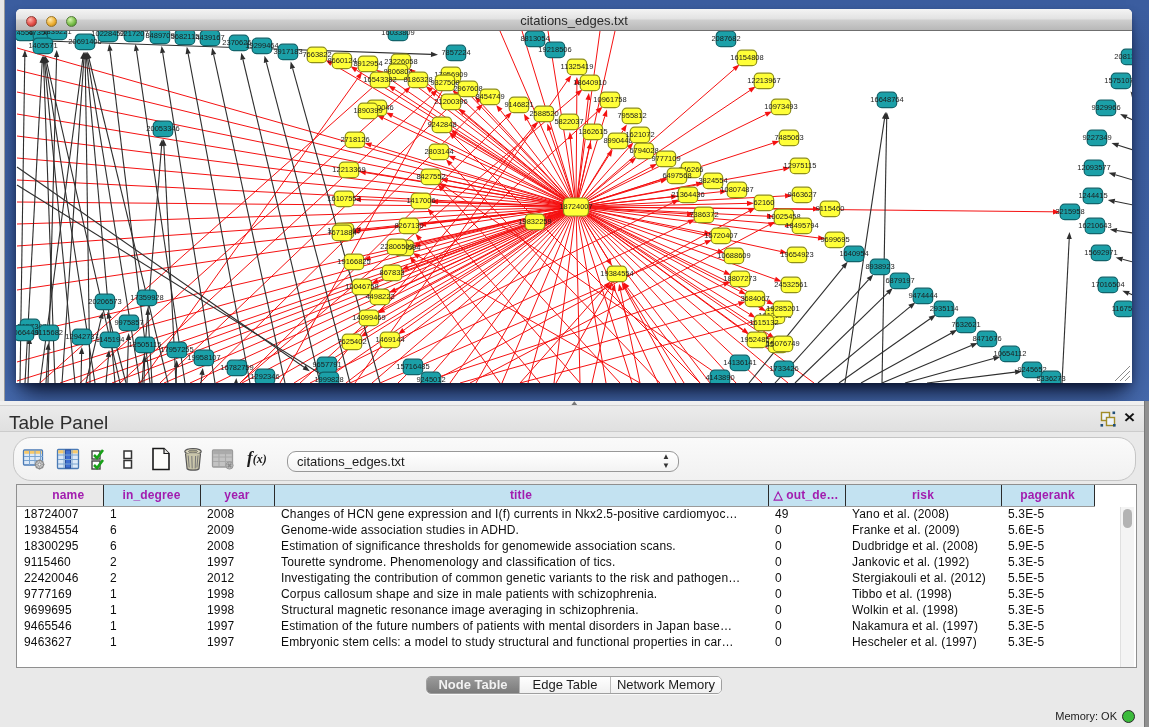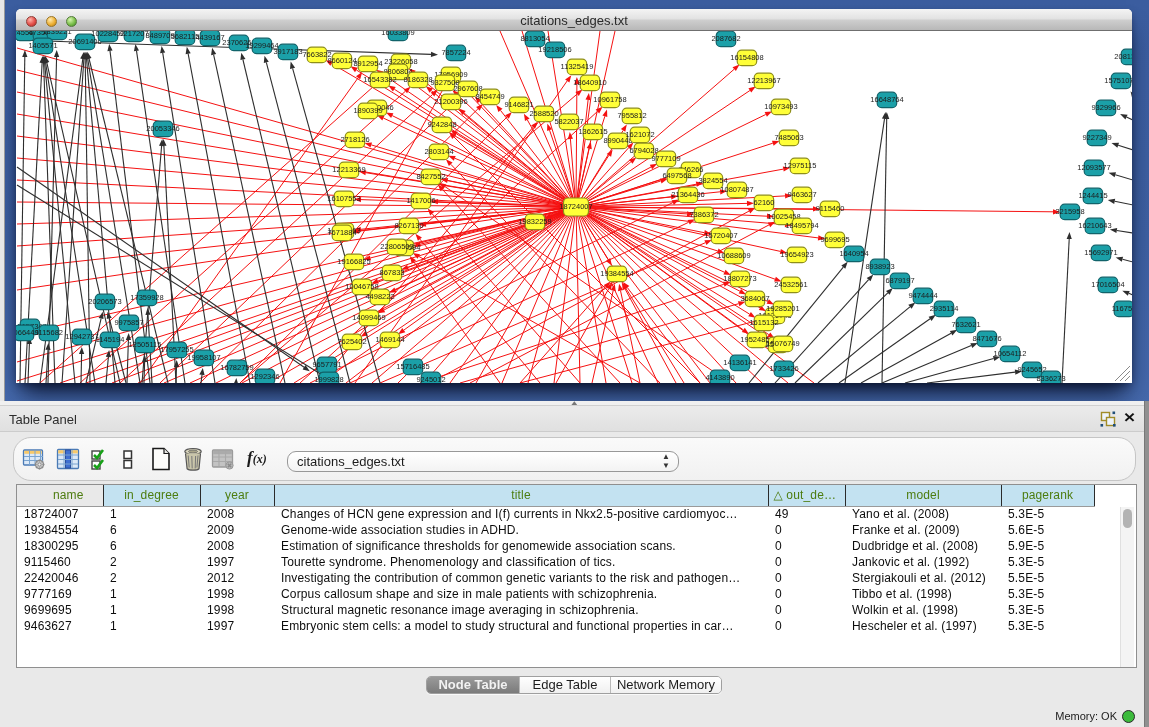--- a/index.html
+++ b/index.html
@@ -33,38 +33,38 @@
   background:#fff; overflow:hidden; }
 
 
 #panel { position:absolute; left:0; top:401px; width:1149px; height:326px;
   background:#e9e9e9; }
 #divider { position:absolute; left:0; top:0; width:1149px; height:5px;
   background:#f0f0f0; border-bottom:1px solid #d0d0d0; }
 #divider span { position:absolute; left:571px; top:-2px; font-size:7px; color:#777; transform:scale(1.4,0.9); }
 #ptitle { position:absolute; left:0; top:5px; width:1149px; height:26px;
   background:linear-gradient(#ebebeb,#e0e0e0); border-bottom:1px solid #cccccc; }
-#ptitle .t { position:absolute; left:9px; top:6px; font-size:13px; color:#2d2d2d; }
+#ptitle .t { position:absolute; left:9px; top:6px; font-size:19px; color:#2d2d2d; }
 #ptitle .x { position:absolute; left:1124px; top:4px; font-size:13px; font-weight:bold;
   color:#111; transform:scale(1.15,1); }
 #toolbar { position:absolute; left:13px; top:36px; width:1123px; height:44px;
   background:linear-gradient(#fafafa,#f1f1f1); border:1px solid #c5c5c5; border-radius:18px; }
 .tbi { position:absolute; top:9px; }
 #combo { position:absolute; left:273px; top:13px; width:392px; height:21px;
   background:linear-gradient(#ffffff,#f3f3f3); border:1px solid #989898; border-radius:9px;
   font-size:13px; color:#1c1c1c; line-height:19px; padding-left:9px; }
 #combo .arrows { position:absolute; right:8px; top:0px; font-size:8px; color:#333;
   line-height:9px; text-align:center; }
 
 
 #dtable { position:absolute; left:16px; top:83px; width:1121px; height:184px;
   background:#fff; border:1px solid #8f8f8f; }
 #dtable table { border-collapse:collapse; table-layout:fixed; width:1077px;
   font-size:12px; color:#0d0d0d; letter-spacing:0.15px; }
-#dtable th { background:#c3e2f1; font-weight:normal; font-size:12px; color:#4d7c0f;
+#dtable th { background:#c3e2f1; font-weight:bold; font-size:12px; color:#a21caf;
   height:21px; border-right:1px solid #2b2b2b; border-bottom:1px solid #9a9a9a;
   overflow:hidden; white-space:nowrap; }
 #dtable th:last-child { border-right:none; background:#fff; border-bottom:none; }
 #dtable td { height:16px; padding:0 0 0 7px; overflow:hidden; white-space:nowrap; }
 #dtable .c0 { width:86px; } #dtable .c1 { width:97px; } #dtable .c2 { width:74px; }
 #dtable .c3 { width:494px; } #dtable .c4 { width:77px; } #dtable .c5 { width:156px; }
 #dtable .c6 { width:93px; } #dtable .c7 { width:0px; border:none; }
 #dtable th.c4 { text-align:left; padding-left:5px; }
 #dtable th.c0 { background:#e9e9e9; padding-left:17px; }
 #vsb { position:absolute; left:1103px; top:22px; width:14px; height:160px;
@@ -846,21 +846,21 @@
     </div>
     <div id="dtable">
       <table>
         <tbody>
             <tr>
           <th class="c0">name</th>
               <th class="c1">in_degree</th>
               <th class="c2">year</th>
           <th class="c3">title</th>
               <th class="c4">△ out_de…</th>
-          <th class="c5">model</th>
+          <th class="c5">risk</th>
               <th class="c6">pagerank</th>
               <th class="c7"></th>
         </tr>
 <tr>
               <td class="c0">18724007</td>
               <td class="c1">1</td>
               <td class="c2">2008</td>
               <td class="c3">Changes of HCN gene expression and I(f) currents in Nkx2.5-positive cardiomyoc…</td>
               <td class="c4">49</td>
               <td class="c5">Yano et al. (2008)</td>
@@ -921,20 +921,30 @@
               <td class="c0">9699695</td>
               <td class="c1">1</td>
               <td class="c2">1998</td>
               <td class="c3">Structural magnetic resonance image averaging in schizophrenia.</td>
               <td class="c4">0</td>
               <td class="c5">Wolkin et al. (1998)</td>
               <td class="c6">5.3E-5</td>
               <td class="c7"></td>
             </tr>
 <tr>
+              <td class="c0">9465546</td>
+              <td class="c1">1</td>
+              <td class="c2">1997</td>
+              <td class="c3">Estimation of the future numbers of patients with mental disorders in Japan base…</td>
+              <td class="c4">0</td>
+              <td class="c5">Nakamura et al. (1997)</td>
+              <td class="c6">5.3E-5</td>
+              <td class="c7"></td>
+            </tr>
+<tr>
               <td class="c0">9463627</td>
               <td class="c1">1</td>
               <td class="c2">1997</td>
               <td class="c3">Embryonic stem cells: a model to study structural and functional properties in car…</td>
               <td class="c4">0</td>
               <td class="c5">Hescheler et al. (1997)</td>
               <td class="c6">5.3E-5</td>
               <td class="c7"></td>
             </tr>
       </tbody>

